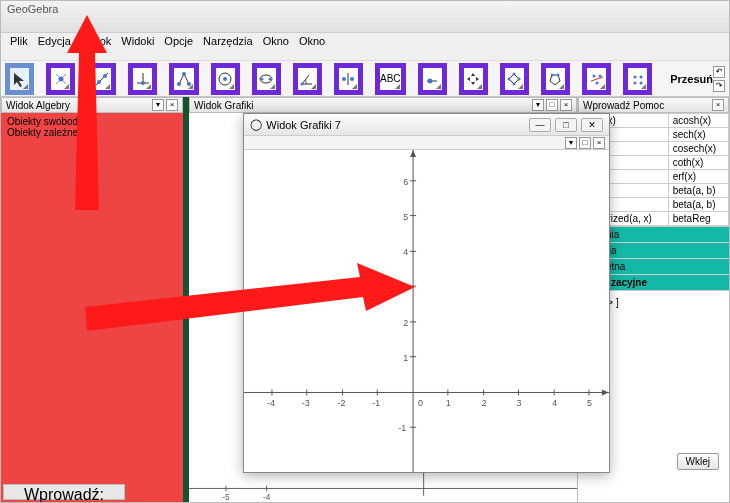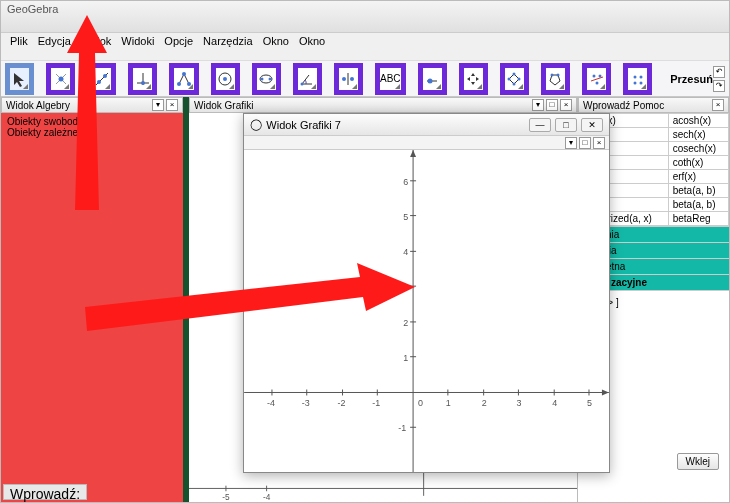--- a/index.html
+++ b/index.html
@@ -16,21 +16,21 @@
   .ctrl { width: 12px; height: 12px; border: 1px solid #999; background: #fff; font-size: 8px; text-align: center; line-height: 10px; }
   .content { display: flex; height: 414px; }
   .algebra { width: 188px; border-right: 6px solid #14532d; background: #ef4444; }
   .algebra-body { font-size: 10px; padding: 3px 6px; }
   .graphics { flex: 1; background: #fff; position: relative; }
   .graphics-body { position: absolute; top: 16px; bottom: 0; left: 0; right: 0; background: #fff; }
   .right-dock { width: 152px; border-left: 1px solid #bbb; background: #14b8a6; display: flex; flex-direction: column; }
   .func-table { font-size: 10px; border-collapse: collapse; width: 100%; }
   .func-table td { border: 1px solid #ccc; padding: 1px 4px; background: #fff; }
   .right-extra { font-size: 10px; padding: 2px 4px; border-top: 1px solid #ccc; }
-  .input-row { position: absolute; bottom: 2px; left: 2px; height: 16px; font-size: 14px; padding: 1px 6px; background: #e8e8e8; border: 1px solid #bbb; }
+  .input-row { position: absolute; bottom: 2px; left: 2px; height: 16px; font-size: 16px; padding: 1px 20px; background: #e8e8e8; border: 1px solid #bbb; }
   .btn { font-size: 10px; border: 1px solid #999; background: linear-gradient(#fdfdfd,#e6e6e6); padding: 2px 8px; border-radius: 2px; }
   .bottom-buttons { position: absolute; bottom: 32px; right: 10px; display: flex; gap: 14px; }
   .popup { position: absolute; top: 112px; left: 242px; width: 367px; height: 360px; background: #ededed; border: 1px solid #888; box-shadow: 0 3px 12px rgba(0,0,0,0.3); }
   .popup-title { height: 22px; background: linear-gradient(#fdfdfd,#e6e6e6); display: flex; align-items: center; padding: 0 6px; font-size: 11px; border-bottom: 1px solid #ccc; }
   .popup-title .win-ctrls { margin-left: auto; display: flex; gap: 4px; }
   .win-btn { width: 22px; height: 14px; border: 1px solid #aaa; background: #f4f4f4; font-size: 9px; display: flex; align-items: center; justify-content: center; border-radius: 2px; }
   .popup-subhdr { height: 14px; display: flex; justify-content: flex-end; padding: 1px 4px; gap: 2px; background: #f4f4f4; border-bottom: 1px solid #ccc; }
   .popup-body { position: absolute; top: 36px; bottom: 0; left: 0; right: 0; background: #fff; }
   svg.axis { width: 100%; height: 100%; }
   .tick-label { font-size: 9px; fill: #555; }

